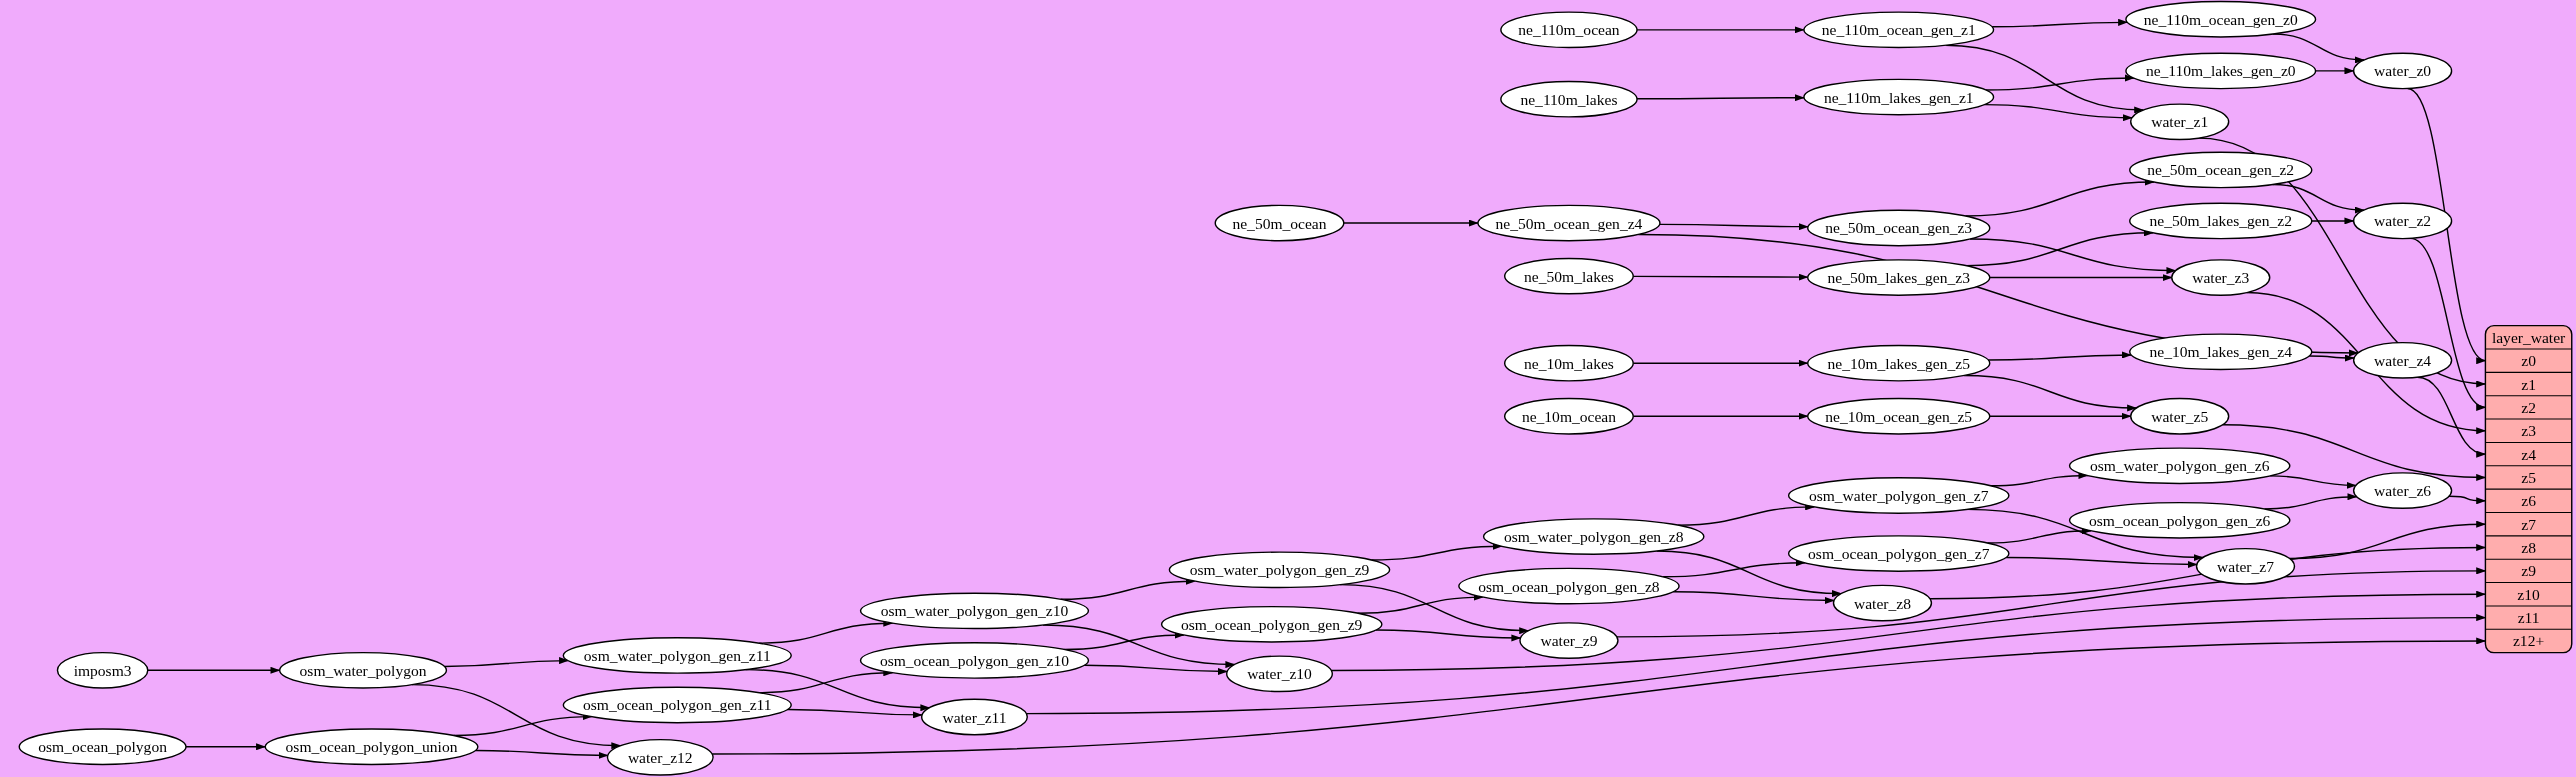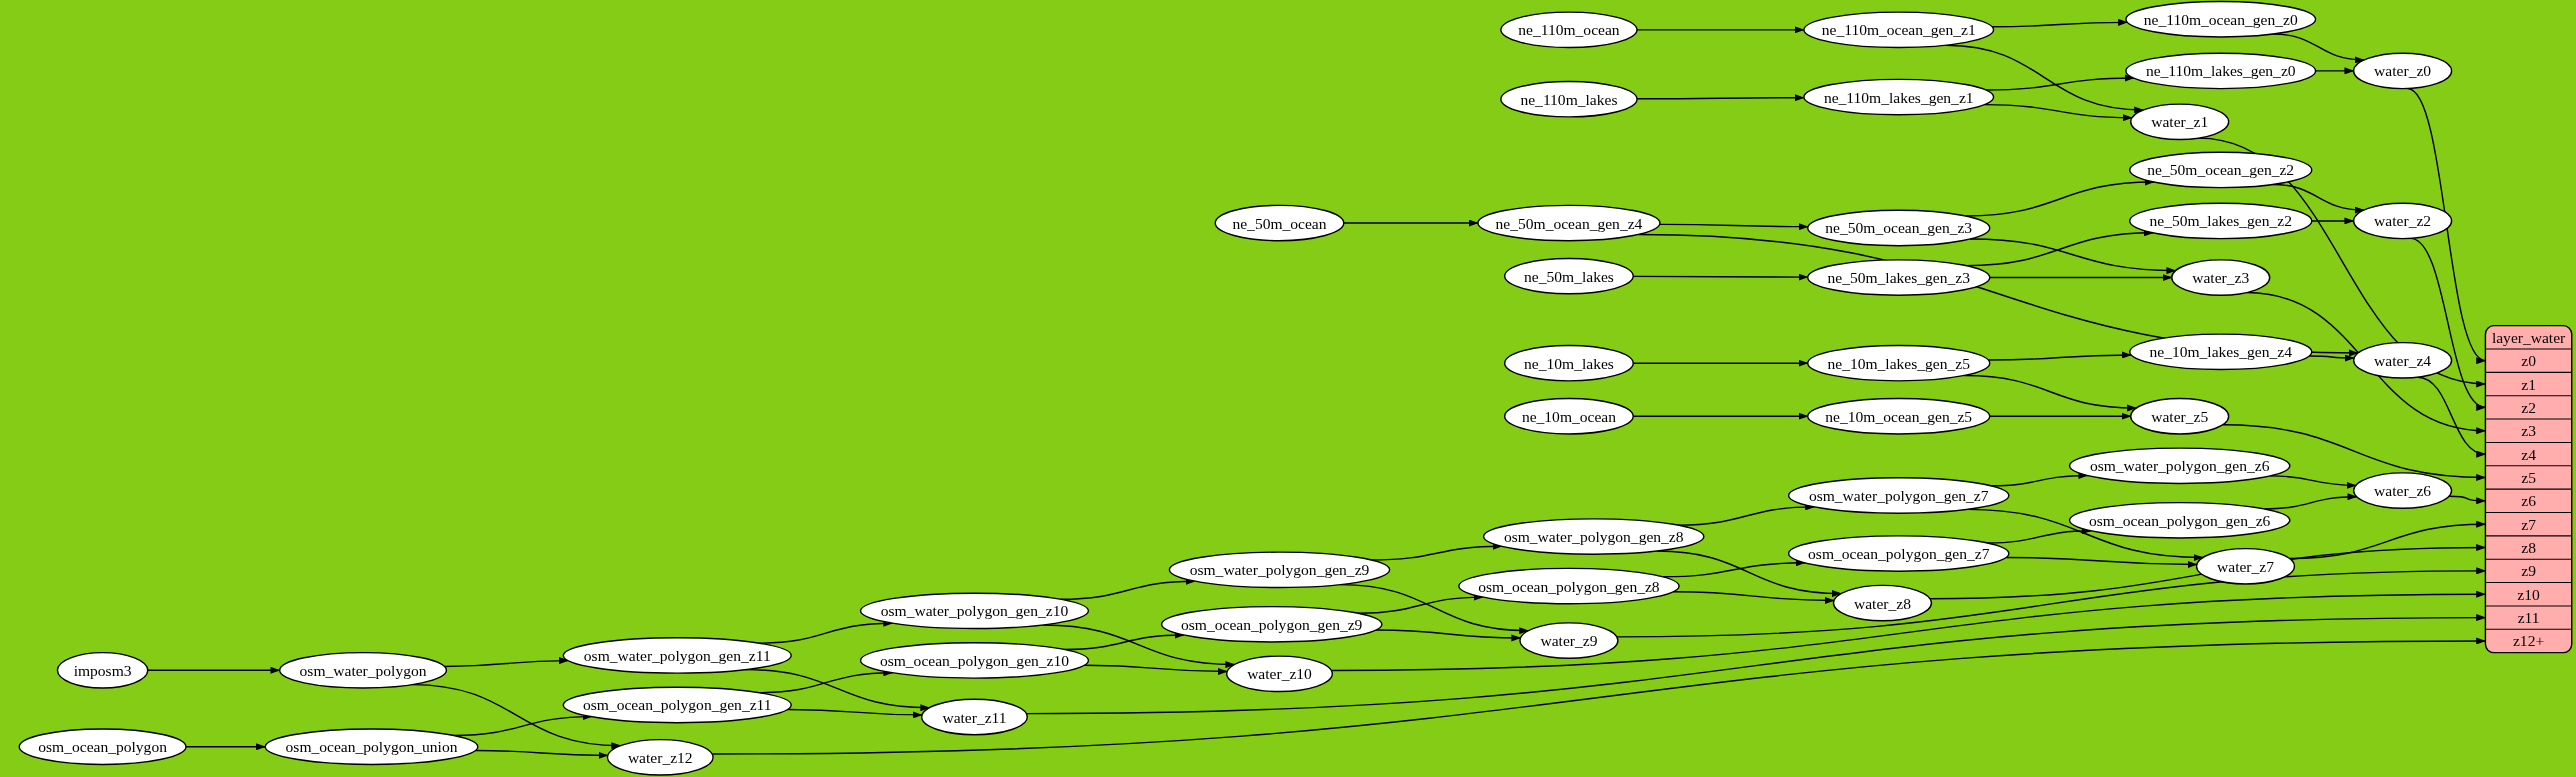--- a/index.html
+++ b/index.html
@@ -1,16 +1,16 @@
 <!DOCTYPE html>
 <html style="font-size:11.3px"><head>
 <meta charset="utf-8">
 <style>
   html, body { margin: 0; padding: 0; background: #ffffff; }
-  .page { width: 2576px; height: 778px; position: relative; background: #84cc16; overflow: hidden; }
+  .page { width: 2576px; height: 778px; position: relative; background: #f0abfc; overflow: hidden; }
   svg { display: block; }
   svg text {
     font-family: "Liberation Serif", "DejaVu Serif", serif;
     fill: #000000;
   }
 </style>
 </head>
 <body>
 
 <div class="page">

